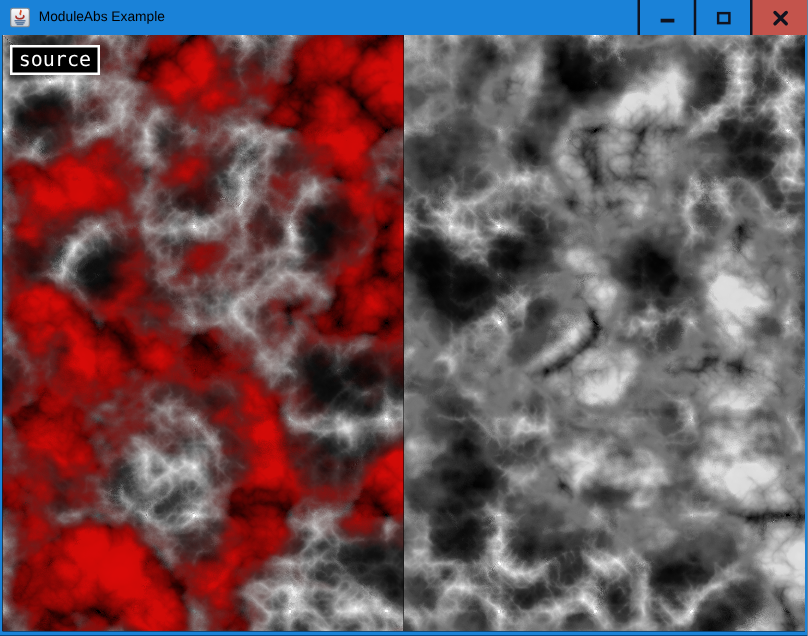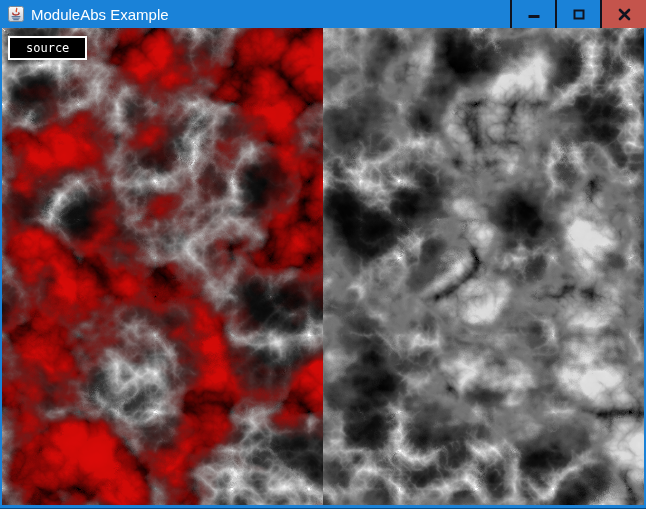--- a/index.html
+++ b/index.html
@@ -9,40 +9,40 @@
     font-family:"Liberation Sans",sans-serif;
   }
   .window::after{content:"";position:absolute;left:0;right:0;bottom:0;height:1px;
     background:var(--frame-edge,#0c4a80);pointer-events:none;}
   .titlebar{
     position:absolute;top:0;left:0;right:0;height:28px;
     background:var(--titlebar,#1a82d8);
     display:flex;align-items:center;
   }
   .app-icon{width:16px;height:16px;margin-left:8px;flex:0 0 auto;}
-  .title-text{color:#ffffff;font-size:15px;margin-left:7px;white-space:nowrap;}
+  .title-text{color:#000000;font-size:11px;margin-left:7px;white-space:nowrap;}
   .controls{position:absolute;right:0;top:0;height:28px;display:flex;}
   .ctl{
     width:45px;height:28px;display:flex;align-items:center;justify-content:center;
     border-left:2px solid var(--separator,#10131f);box-sizing:border-box;
     background:var(--titlebar,#1a82d8);cursor:default;
   }
   .ctl.close{background:var(--close-button,#c4544c);width:46px;}
   .content{
     position:absolute;top:28px;left:2px;width:642px;height:477px;
     display:flex;background:var(--background,#000);
   }
   .panel{position:relative;width:321px;height:477px;overflow:hidden;background:#000;}
   .panel svg.tex{display:block;}
   .panel-label{
     position:absolute;top:8px;left:6px;
     background:var(--label-bg,#000);color:var(--label-text,#fff);
     border:2px solid var(--label-text,#fff);
-    padding:3px 16px;font-family:"DejaVu Sans Mono",monospace;
-    font-size:12px;line-height:14px;white-space:nowrap;
+    padding:3px 5px;font-family:"DejaVu Sans Mono",monospace;
+    font-size:16px;line-height:14px;white-space:nowrap;
   }
 </style>
 </head>
 <body>
 
 <div class="window">
 
   <div class="titlebar">
     <span class="app-icon">
       <svg width="16" height="16" viewBox="0 0 16 16">

